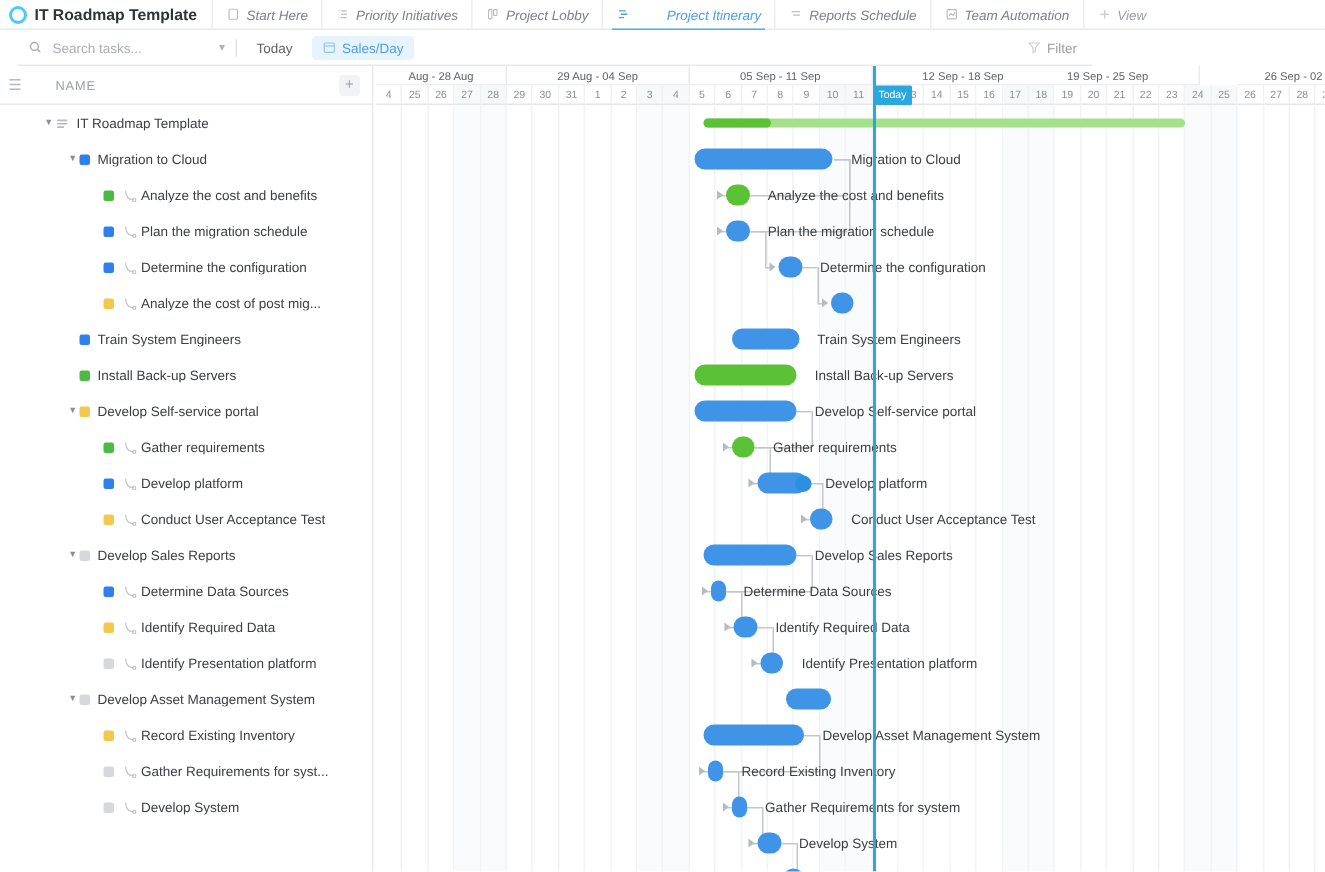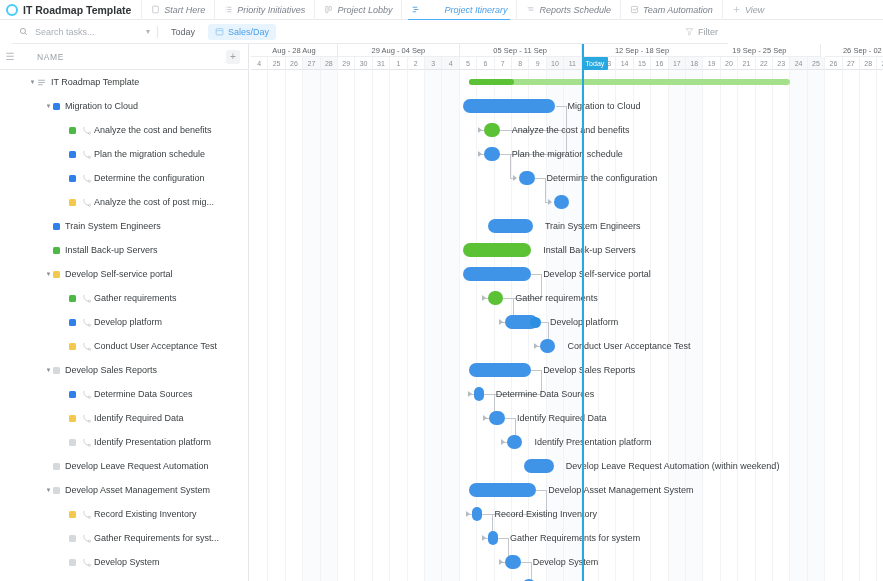--- a/index.html
+++ b/index.html
@@ -414,26 +414,20 @@
           <span class="twisty"></span>
           <span class="sq" style="background:#d6d9dc;"></span>
           <svg class="phone-ico" viewBox="0 0 16 16">
             <path d="M4 3 C4 9, 7 12, 12 12" fill="none" stroke="#9aa0a6" stroke-width="1.2"></path>
             <circle cx="12.3" cy="12" r="1.6" fill="none" stroke="#9aa0a6" stroke-width="1.1"></circle>
           </svg>
           <span class="row-label">Identify Presentation platform</span>
         </div>
         <div class="row">
           <span style="width:44px;flex:0 0 auto;"></span>
-          <span class="twisty"></span>
-          <span class="sq" style="background:#d6d9dc;"></span>
-          <span class="row-label">Develop Leave Request Automation</span>
-        </div>
-        <div class="row">
-          <span style="width:44px;flex:0 0 auto;"></span>
           <span class="twisty">▼</span>
           <span class="sq" style="background:#d6d9dc;"></span>
           <span class="row-label">Develop Asset Management System</span>
         </div>
         <div class="row">
           <span style="width:60px;flex:0 0 auto;"></span>
           <span class="twisty"></span>
           <span class="sq" style="background:#f2c94c;"></span>
           <svg class="phone-ico" viewBox="0 0 16 16">
             <path d="M4 3 C4 9, 7 12, 12 12" fill="none" stroke="#9aa0a6" stroke-width="1.2"></path>
@@ -469,21 +463,21 @@
       </div>
   </div>
 
   <div class="right-pane">
     <div class="tl-head">
       <div id="weeks-host">
           <div class="wk" style="left: 2px; width: 87px;">Aug - 28 Aug</div>
           <div class="wk" style="left: 89px; width: 121.8px;">29 Aug - 04 Sep</div>
           <div class="wk" style="left: 210.8px; width: 121.8px;">05 Sep - 11 Sep</div>
           <div class="wk" style="left: 332.6px; width: 121.8px;">12 Sep - 18 Sep</div>
-          <div class="wk" style="left: 450px; width: 121.8px;">19 Sep - 25 Sep</div>
+          <div class="wk" style="left: 429px; width: 121.8px;">19 Sep - 25 Sep</div>
           <div class="wk" style="left: 576.2px; width: 87px;">26 Sep - 02 Oc</div>
         </div>
       <div id="days-host">
           <div class="dy" style="left: 2px; width: 17.4px;">4</div>
           <div class="dy" style="left: 19.4px; width: 17.4px;">25</div>
           <div class="dy" style="left: 36.8px; width: 17.4px;">26</div>
           <div class="dy we" style="left: 54.2px; width: 17.4px;">27</div>
           <div class="dy we" style="left: 71.6px; width: 17.4px;">28</div>
           <div class="dy" style="left: 89px; width: 17.4px;">29</div>
           <div class="dy" style="left: 106.4px; width: 17.4px;">30</div>
@@ -675,21 +669,20 @@
           <div class="bar-row" style="top: 336px;">
             <div class="bar" style="left: 240.38px; width: 15.66px; background: rgb(63, 148, 232);"></div>
             <div class="bar-label" style="left: 268.04px;">Identify Required Data</div>
           </div>
           <div class="bar-row" style="top: 360px;">
             <div class="bar" style="left: 257.78px; width: 15.66px; background: rgb(63, 148, 232);"></div>
             <div class="bar-label" style="left: 285.44px;">Identify Presentation platform</div>
           </div>
           <div class="bar-row" style="top: 384px;">
             <div class="bar" style="left: 275.18px; width: 29.58px; background: rgb(63, 148, 232);"></div>
-            <div class="bar-label" style="left: 316.76px;">Develop Leave Request Automation (within weekend)</div>
           </div>
           <div class="bar-row" style="top: 408px;">
             <div class="bar" style="left: 219.5px; width: 67.86px; background: rgb(63, 148, 232);"></div>
             <div class="bar-label" style="left: 299.36px;">Develop Asset Management System</div>
           </div>
           <div class="bar-row" style="top: 432px;">
             <div class="bar" style="left: 222.98px; width: 10.44px; background: rgb(63, 148, 232);"></div>
             <div class="bar-label" style="left: 245.42px;">Record Existing Inventory</div>
           </div>
           <div class="bar-row" style="top: 456px;">

